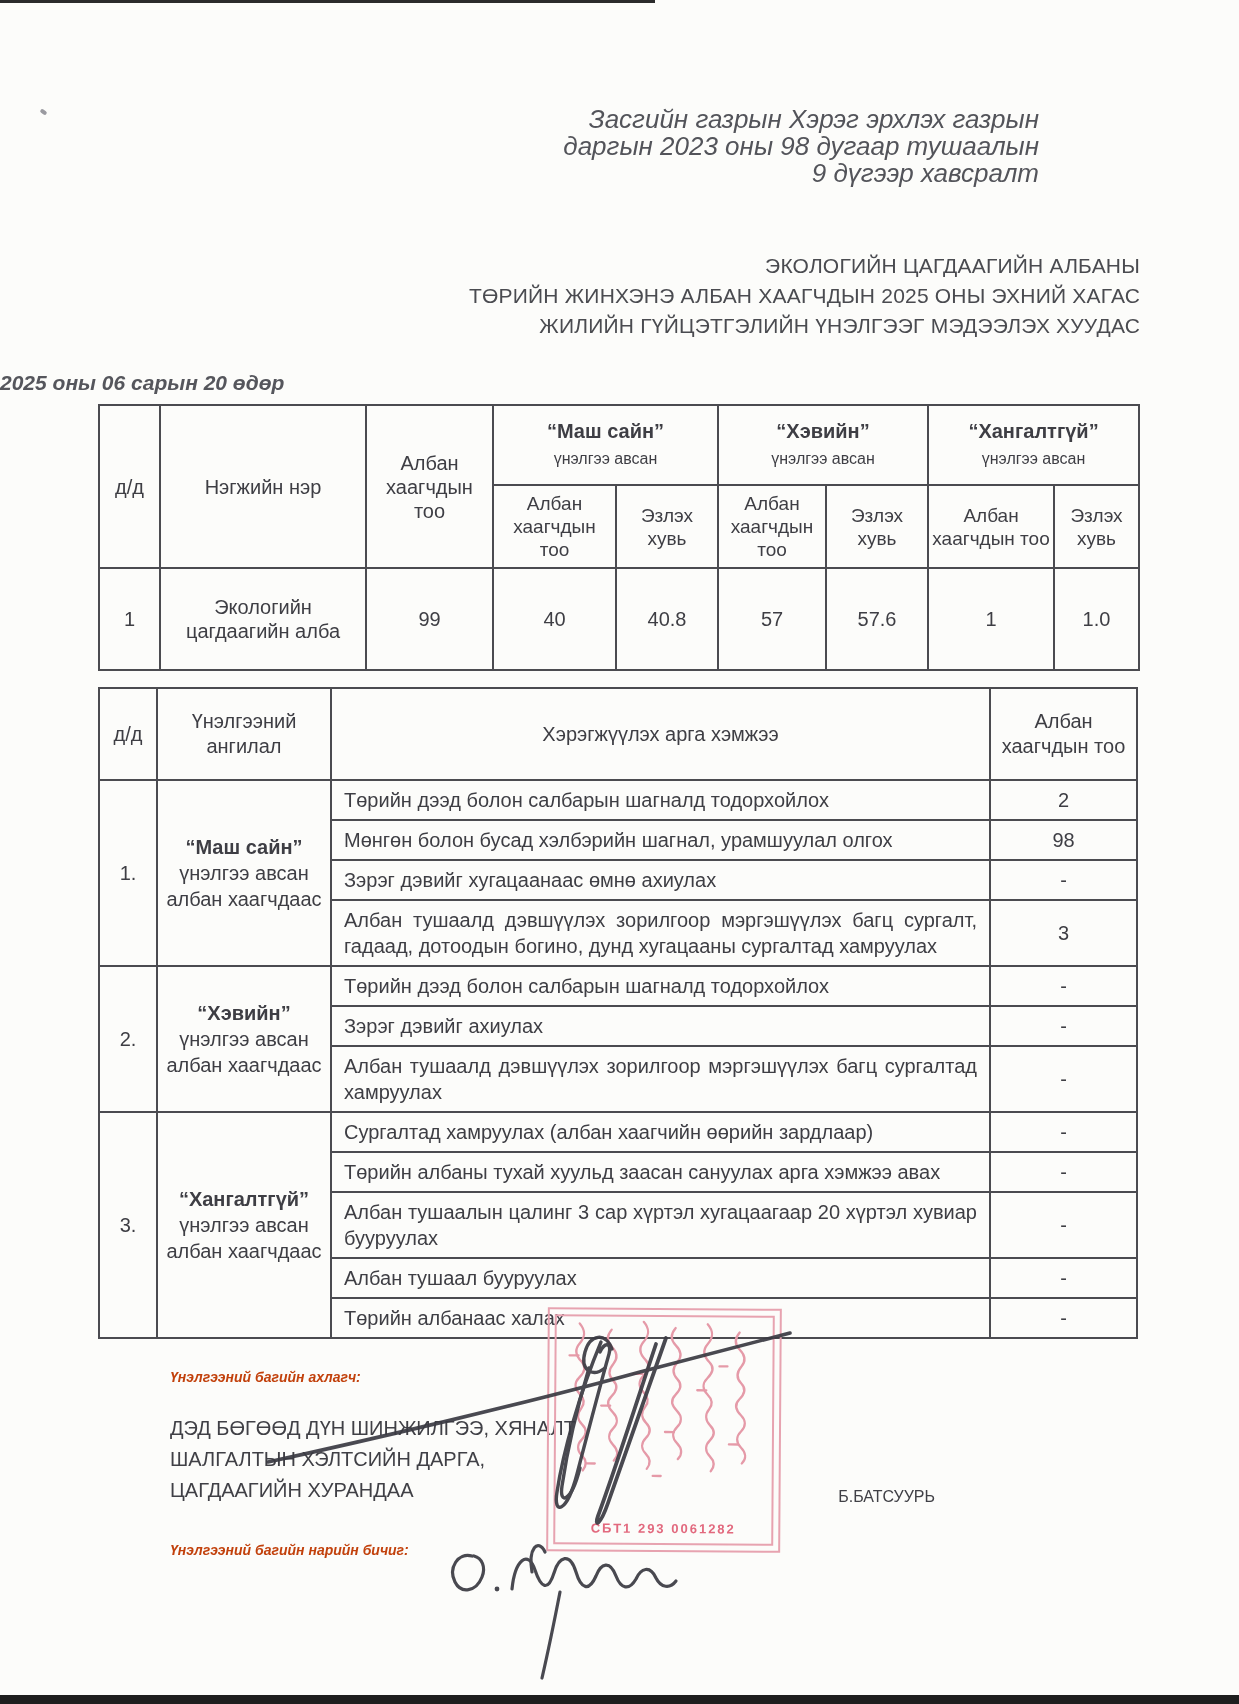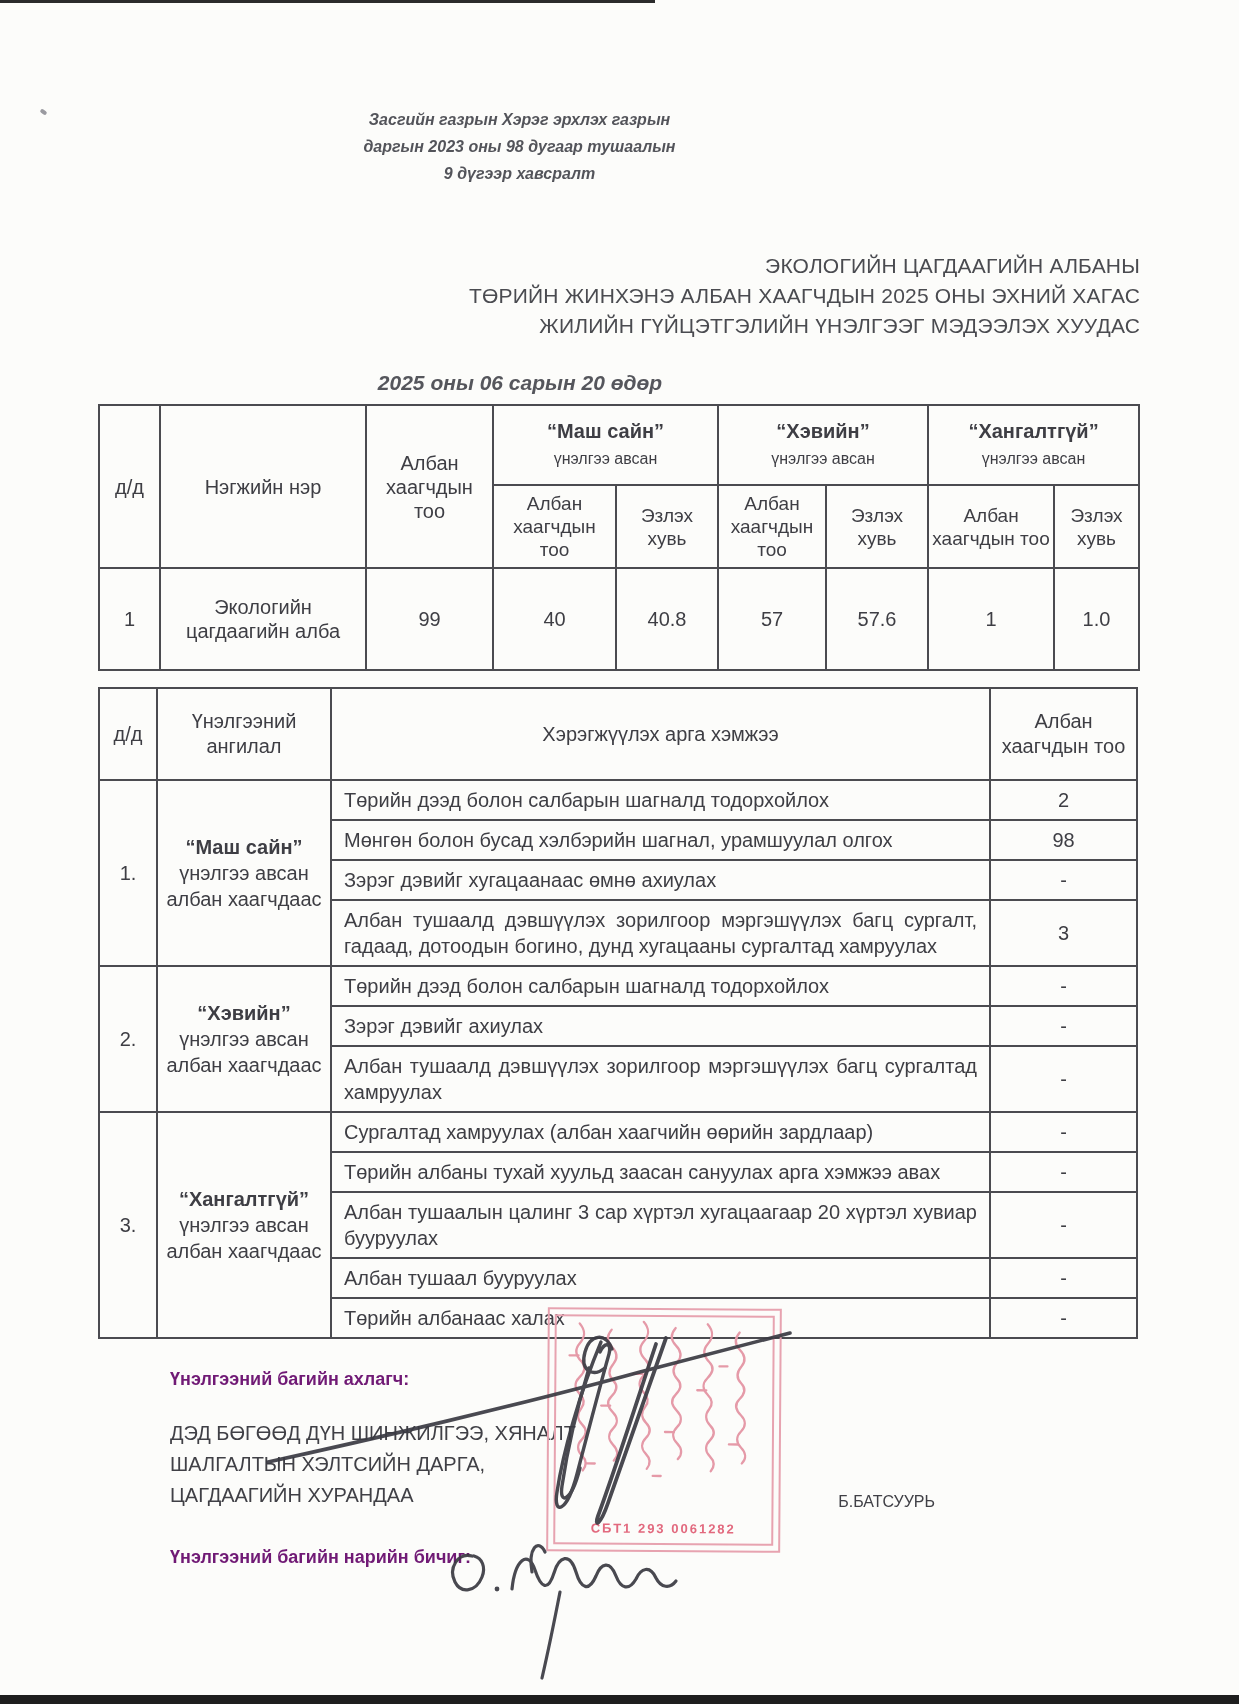--- a/index.html
+++ b/index.html
@@ -11,30 +11,30 @@
     color:#3e3e44;
     overflow:hidden;
   }
   
   .edge-top{position:absolute;top:0;left:0;width:655px;height:3px;background:#2b2b2b;}
   .edge-bottom{position:absolute;bottom:0;left:0;width:1239px;height:9px;background:#1e1e1e;}
   .speck{position:absolute;left:40px;top:110px;width:7px;height:4px;background:#9a9aa0;transform:rotate(35deg);border-radius:2px;}
 
   .ref-block{
     margin:106px 200px 0 0;
-    text-align:center;
-    font-style:italic;font-weight:bold;
-    font-size:16px;line-height:27px;color:#53545a;
+    text-align:right;
+    font-style:italic;font-weight:normal;
+    font-size:26px;line-height:27px;color:#53545a;
   }
   .title-block{
     width:1140px;margin-top:64px;text-align:right;
     font-size:21px;line-height:30px;color:#4a4b50;letter-spacing:.2px;
   }
   .date-line{
-    width:1040px;margin-top:30px;text-align:center;
+    width:1040px;margin-top:30px;text-align:left;
     font-style:italic;font-weight:bold;font-size:21px;color:#55565c;
   }
 
   table{border-collapse:collapse;table-layout:fixed;}
   .t1{margin:9px 0 0 98px;width:1040px;font-size:20px;}
   .t1 td{border:2px solid #4b4b50;text-align:center;vertical-align:middle;padding:4px 4px;line-height:24px;}
   .t1 .grp-title{font-weight:bold;font-size:20px;}
   .t1 .grp-sub{font-weight:normal;font-size:16px;margin-top:4px;}
   .t1 .sub-h{font-size:19px;line-height:23px;padding:6px 2px;}
   .t1 .hcell{height:70px;}
@@ -48,21 +48,21 @@
   .t2{margin:16px 0 0 98px;width:1038px;font-size:20px;}
   .t2 td{border:2px solid #4b4b50;vertical-align:middle;padding:6px 8px;line-height:26px;}
   .t2 .h td{text-align:center;height:78px;line-height:25px;}
   .t2 .num{text-align:center;}
   .t2 .cat{text-align:center;padding:6px 4px;line-height:26px;}
   .t2 .cat .q{font-weight:bold;}
   .t2 .meas{text-align:justify;padding:6px 12px;}
   .t2 .val{text-align:center;}
 
   .sig-area{margin-left:170px;width:765px;}
-  .sig-heading{margin-top:30px;font-weight:bold;font-size:18px;color:#701a75;}
+  .sig-heading{margin-top:30px;font-style:italic;font-weight:bold;font-size:14px;color:#c2410c;}
   .sig-row{display:flex;justify-content:space-between;align-items:flex-end;margin-top:28px;}
   .sig-titles{font-size:20px;line-height:31px;color:#404046;}
   .sig-name{font-size:16px;color:#404046;white-space:nowrap;}
 
   
   .stamp{
     position:absolute;left:547px;top:1308px;width:230px;height:240px;
     border:2px solid #e7a3b0;
     transform:rotate(.4deg);
   }

